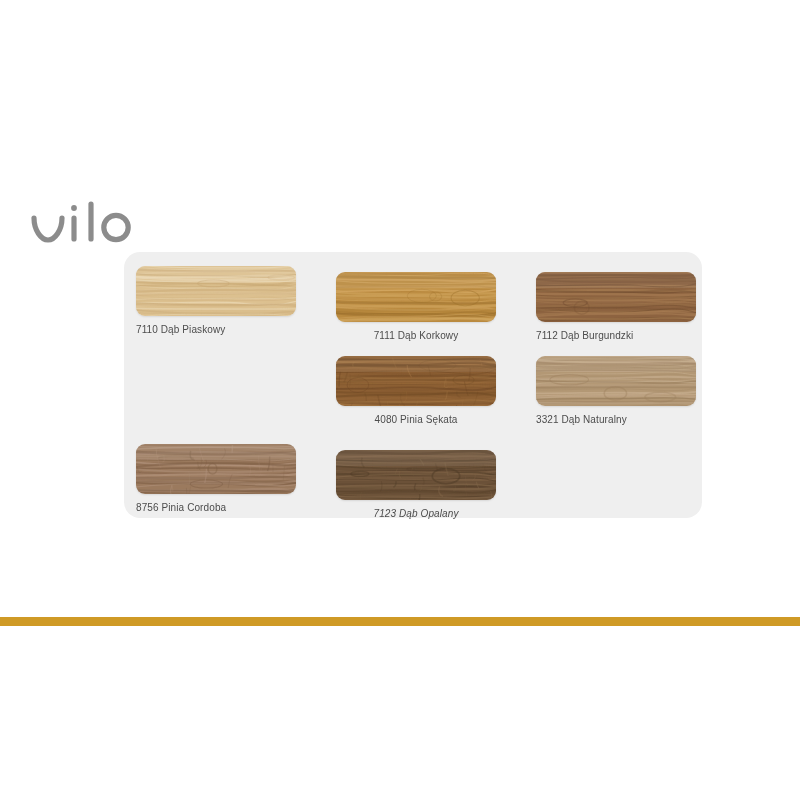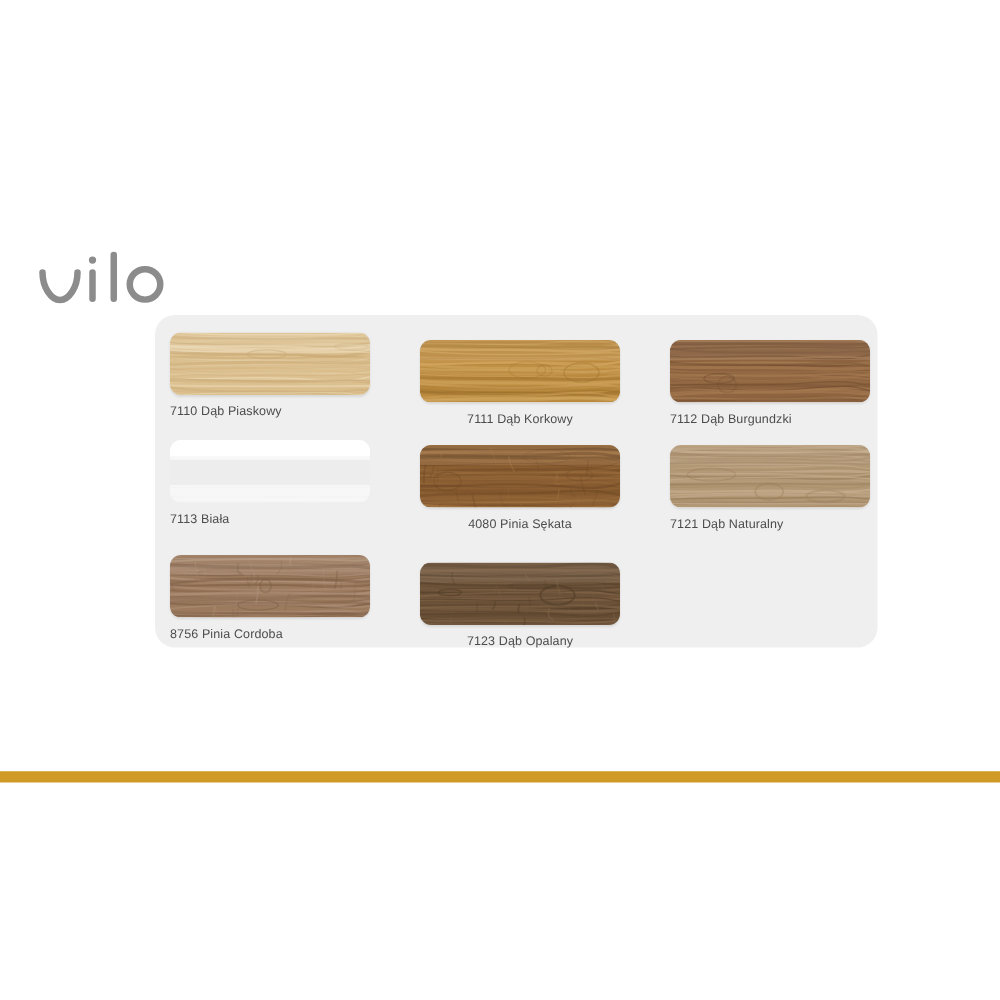--- a/index.html
+++ b/index.html
@@ -49,21 +49,21 @@
   .swatch-cell.col-1 { left: 12px; }
   .swatch-cell.col-2 { left: 212px; text-align: center; }
   .swatch-cell.col-3 { left: 412px; }
   .swatch-cell.row-1 { top: 14px; }
   .swatch-cell.row-2 { top: 100px; }
   .swatch-cell.row-3 { top: 192px; }
   .swatch-cell.col-2.row-1,
   .swatch-cell.col-3.row-1 { top: 20px; }
   .swatch-cell.col-2.row-2,
   .swatch-cell.col-3.row-2 { top: 104px; }
-  .swatch-cell.col-2.row-3 { top: 198px; }
+  .swatch-cell.col-2.row-3 { top: 198px; font-style: italic; }
 
   .swatch-chip {
     width: 160px;
     height: 50px;
     border-radius: 9px;
     position: relative;
     overflow: hidden;
     box-shadow: 0 1px 2px rgba(0,0,0,0.10);
   }
   .swatch-chip .grain {
@@ -243,36 +243,20 @@
             <path d="M-4 47.50 C 30 47.21, 70 47.73, 110 46.46 S 150 46.85, 164 46.52" fill="none" stroke="#6d4a2d" stroke-width="2.35" opacity="0.39"></path>
             <path d="M-4 46.59 C 30 47.34, 70 46.89, 110 46.77 S 150 46.38, 164 46.40" fill="none" stroke="#a87e53" stroke-width="1.50" opacity="0.60"></path>
             <path d="M-4 46.31 C 30 45.62, 70 49.82, 110 46.70 S 150 46.91, 164 49.07" fill="none" stroke="#a87e53" stroke-width="1.52" opacity="0.41"></path>
             <path d="M-4 50.28 C 30 46.61, 70 48.59, 110 47.37 S 150 49.75, 164 48.55" fill="none" stroke="#6d4a2d" stroke-width="1.94" opacity="0.18"></path>
             <ellipse cx="45.7" cy="35.7" rx="7.4" ry="6.5" fill="none" stroke="#6d4a2d" stroke-width="1.42" opacity="0.22"></ellipse>
             <ellipse cx="39.2" cy="30.8" rx="12.0" ry="3.8" fill="none" stroke="#6d4a2d" stroke-width="1.20" opacity="0.41"></ellipse>
             <rect x="0" y="0" width="160" height="16" fill="#ffffff" opacity="0.07"></rect>
           </svg>
         </div>
         <div class="swatch-label">7112 Dąb Burgundzki</div>
-      </div>
-      <div class="swatch-cell col-1 row-2">
-        <div class="swatch-chip plain">
-          <svg viewBox="0 0 160 50" preserveAspectRatio="none" width="160" height="50" class="grain">
-            <rect x="0" y="0" width="160" height="50" fill="#f7f7f7"></rect>
-            <path d="M-4 3.60 C 30 3.35, 70 3.42, 110 3.44 S 150 3.60, 164 3.50" fill="none" stroke="#e6e6e6" stroke-width="1.00" opacity="0.16"></path>
-            <path d="M-4 12.75 C 30 12.82, 70 12.69, 110 12.77 S 150 12.73, 164 12.69" fill="none" stroke="#ffffff" stroke-width="1.00" opacity="0.16"></path>
-            <path d="M-4 20.87 C 30 21.12, 70 21.12, 110 21.02 S 150 20.87, 164 21.00" fill="none" stroke="#e6e6e6" stroke-width="1.00" opacity="0.16"></path>
-            <path d="M-4 28.68 C 30 28.95, 70 28.93, 110 28.94 S 150 28.76, 164 28.93" fill="none" stroke="#ffffff" stroke-width="1.00" opacity="0.16"></path>
-            <path d="M-4 37.95 C 30 37.58, 70 37.52, 110 37.67 S 150 37.90, 164 37.66" fill="none" stroke="#e6e6e6" stroke-width="1.00" opacity="0.16"></path>
-            <path d="M-4 45.70 C 30 45.55, 70 45.57, 110 45.57 S 150 45.67, 164 45.58" fill="none" stroke="#e6e6e6" stroke-width="1.00" opacity="0.16"></path>
-            <rect x="0" y="16" width="160" height="20" fill="#e9e9e9" opacity="0.75"></rect>
-            <rect x="0" y="0" width="160" height="13" fill="#ffffff"></rect>
-          </svg>
-        </div>
-        <div class="swatch-label">7113 Biała</div>
       </div>
       <div class="swatch-cell col-2 row-2">
         <div class="swatch-chip">
           <svg viewBox="0 0 160 50" preserveAspectRatio="none" width="160" height="50" class="grain">
             <rect x="0" y="0" width="160" height="50" fill="#8c5f33"></rect>
             <path d="M-4 -0.17 C 30 0.74, 70 -0.64, 110 0.46 S 150 -0.11, 164 -0.30" fill="none" stroke="#a97b47" stroke-width="0.98" opacity="0.22"></path>
             <path d="M-4 1.66 C 30 4.78, 70 4.04, 110 3.92 S 150 1.95, 164 3.34" fill="none" stroke="#a97b47" stroke-width="0.57" opacity="0.31"></path>
             <path d="M-4 2.62 C 30 3.77, 70 5.48, 110 3.74 S 150 2.94, 164 4.59" fill="none" stroke="#6b4623" stroke-width="1.27" opacity="0.43"></path>
             <path d="M-4 3.77 C 30 3.07, 70 5.54, 110 3.83 S 150 4.13, 164 5.25" fill="none" stroke="#6b4623" stroke-width="2.13" opacity="0.54"></path>
             <path d="M-4 6.08 C 30 4.79, 70 4.91, 110 5.44 S 150 6.18, 164 5.67" fill="none" stroke="#a97b47" stroke-width="2.41" opacity="0.53"></path>
@@ -376,21 +360,21 @@
             <path d="M-4 44.81 C 30 44.48, 70 46.65, 110 44.87 S 150 45.00, 164 46.05" fill="none" stroke="#9a7e5d" stroke-width="1.01" opacity="0.23"></path>
             <path d="M-4 47.00 C 30 46.13, 70 47.27, 110 46.47 S 150 46.99, 164 47.12" fill="none" stroke="#9a7e5d" stroke-width="2.42" opacity="0.49"></path>
             <path d="M-4 46.79 C 30 46.92, 70 47.27, 110 46.96 S 150 46.86, 164 47.15" fill="none" stroke="#c9b193" stroke-width="1.34" opacity="0.61"></path>
             <path d="M-4 51.73 C 30 49.00, 70 51.65, 110 49.35 S 150 51.17, 164 50.76" fill="none" stroke="#9a7e5d" stroke-width="1.27" opacity="0.28"></path>
             <ellipse cx="79.4" cy="37.4" rx="11.2" ry="6.6" fill="none" stroke="#9a7e5d" stroke-width="1.45" opacity="0.38"></ellipse>
             <ellipse cx="33.2" cy="23.7" rx="19.3" ry="5.2" fill="none" stroke="#9a7e5d" stroke-width="1.07" opacity="0.40"></ellipse>
             <ellipse cx="124.3" cy="41.1" rx="15.3" ry="4.8" fill="none" stroke="#9a7e5d" stroke-width="1.69" opacity="0.32"></ellipse>
             <rect x="0" y="0" width="160" height="16" fill="#ffffff" opacity="0.07"></rect>
           </svg>
         </div>
-        <div class="swatch-label">7121 Dąb Naturalny</div>
+        <div class="swatch-label">3321 Dąb Naturalny</div>
       </div>
       <div class="swatch-cell col-1 row-3">
         <div class="swatch-chip">
           <svg viewBox="0 0 160 50" preserveAspectRatio="none" width="160" height="50" class="grain">
             <rect x="0" y="0" width="160" height="50" fill="#9b7a5e"></rect>
             <path d="M-4 2.69 C 30 0.15, 70 2.91, 110 0.52 S 150 2.21, 164 1.99" fill="none" stroke="#7d5e45" stroke-width="0.77" opacity="0.21"></path>
             <path d="M-4 2.32 C 30 4.01, 70 3.02, 110 3.02 S 150 2.09, 164 2.28" fill="none" stroke="#b59781" stroke-width="1.04" opacity="0.52"></path>
             <path d="M-4 3.59 C 30 6.40, 70 1.80, 110 5.28 S 150 3.59, 164 2.70" fill="none" stroke="#b59781" stroke-width="0.73" opacity="0.24"></path>
             <path d="M-4 5.49 C 30 2.69, 70 2.82, 110 3.45 S 150 5.22, 164 3.70" fill="none" stroke="#b59781" stroke-width="1.56" opacity="0.60"></path>
             <path d="M-4 6.67 C 30 9.91, 70 7.88, 110 8.80 S 150 6.81, 164 7.51" fill="none" stroke="#7d5e45" stroke-width="0.56" opacity="0.39"></path>

